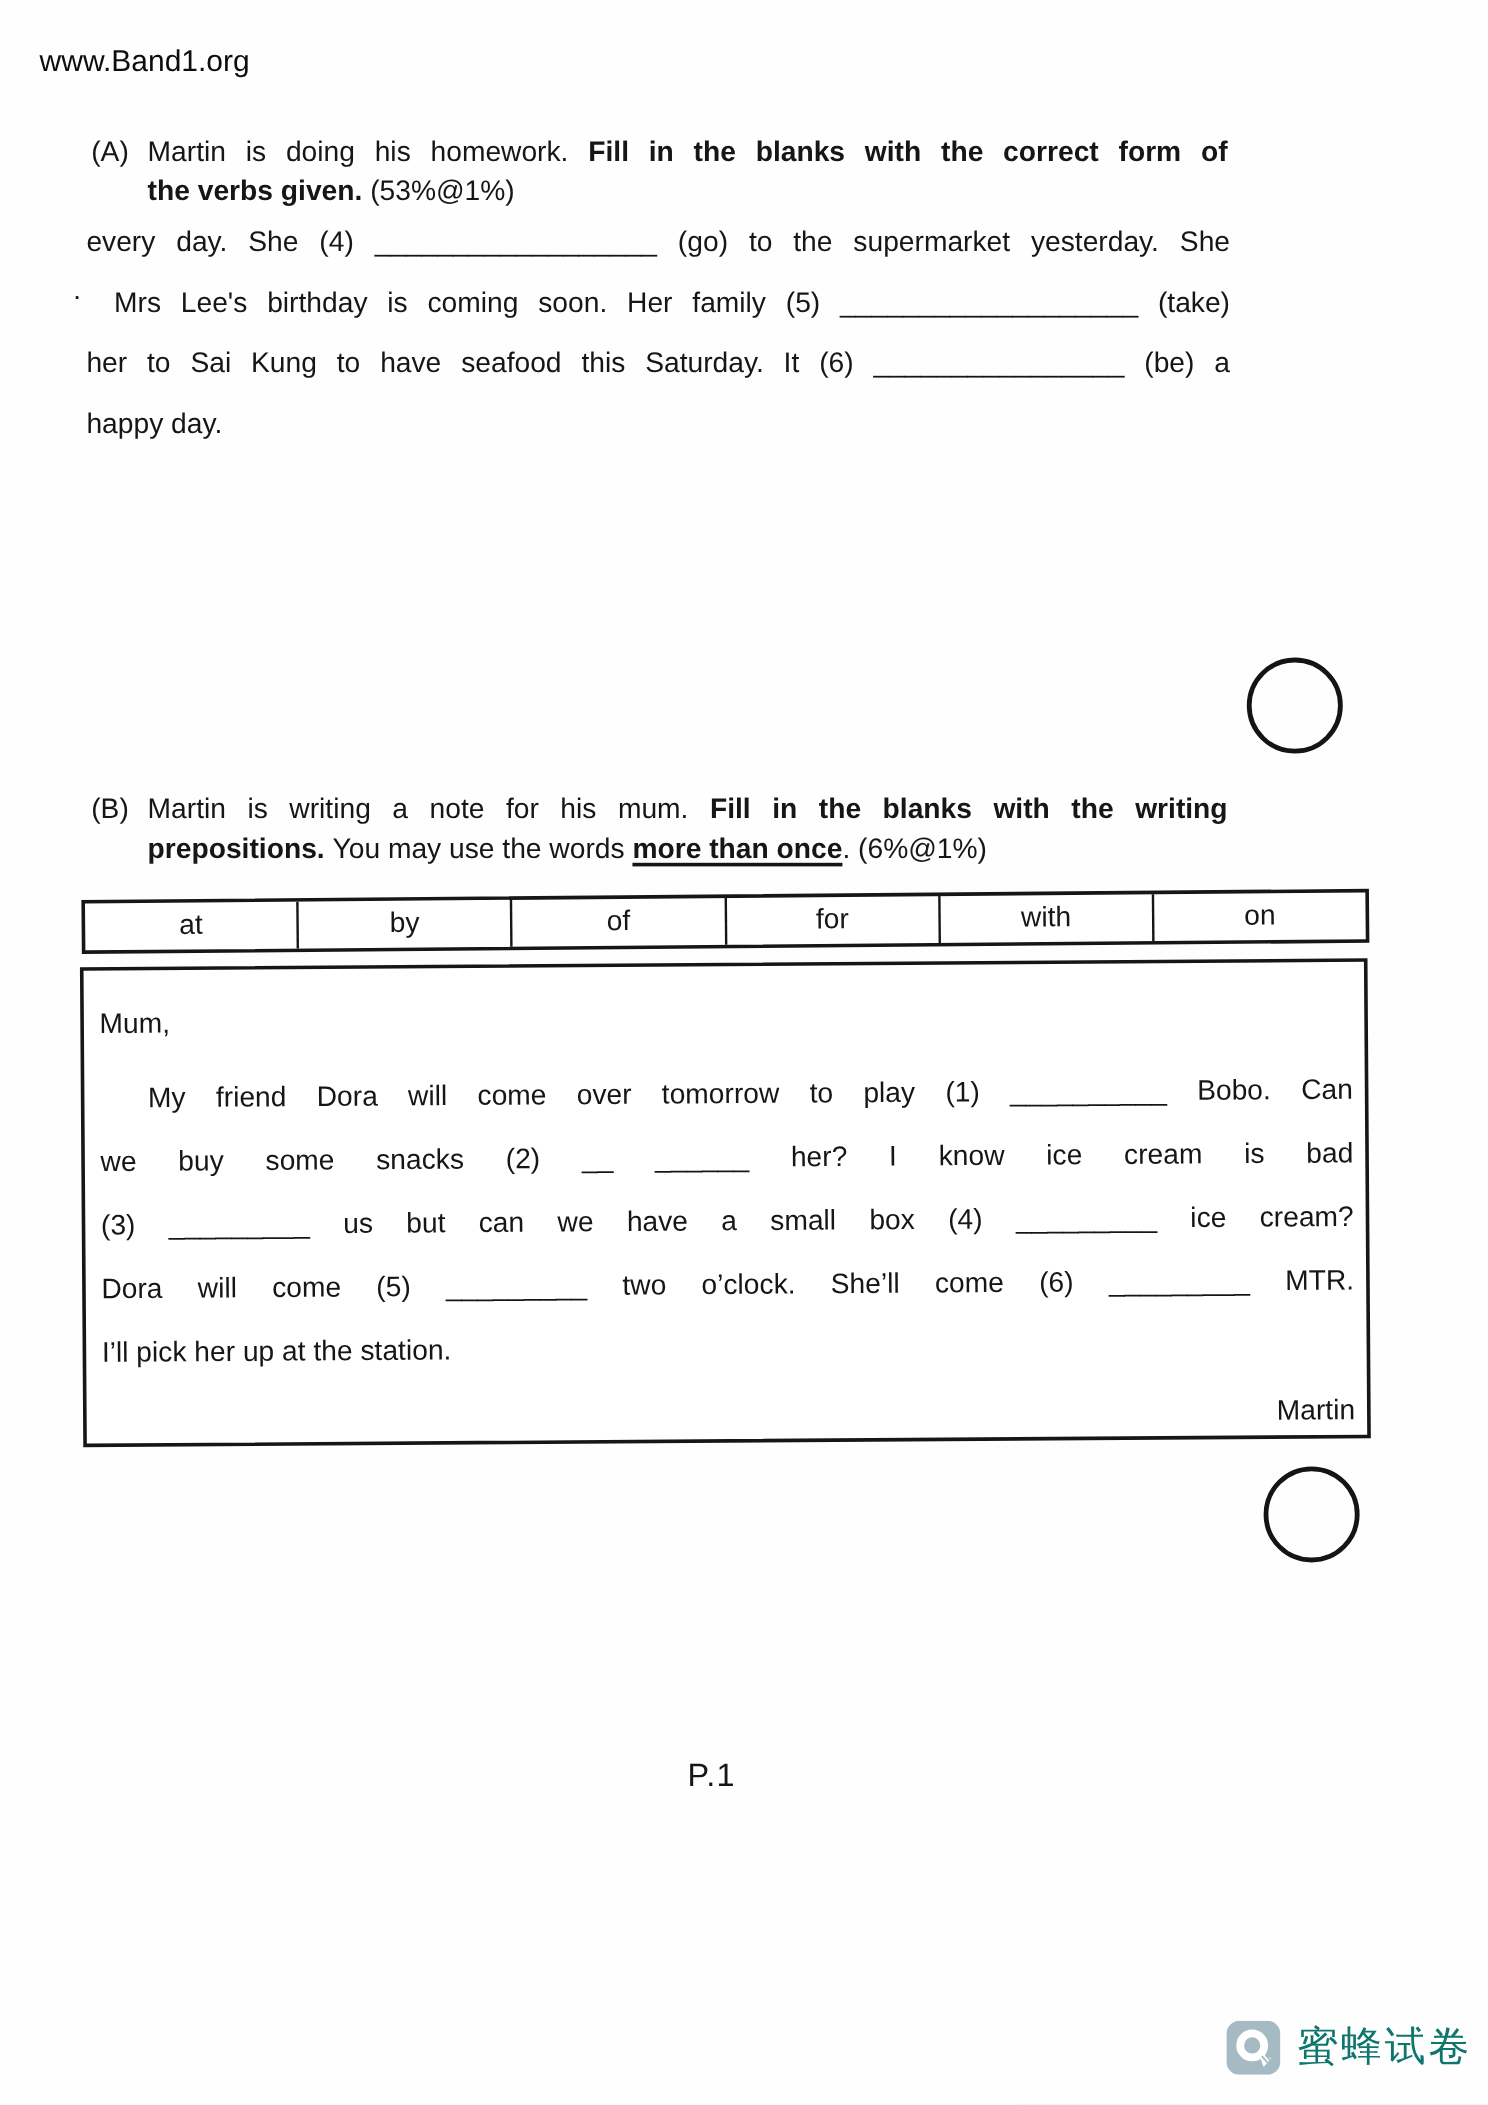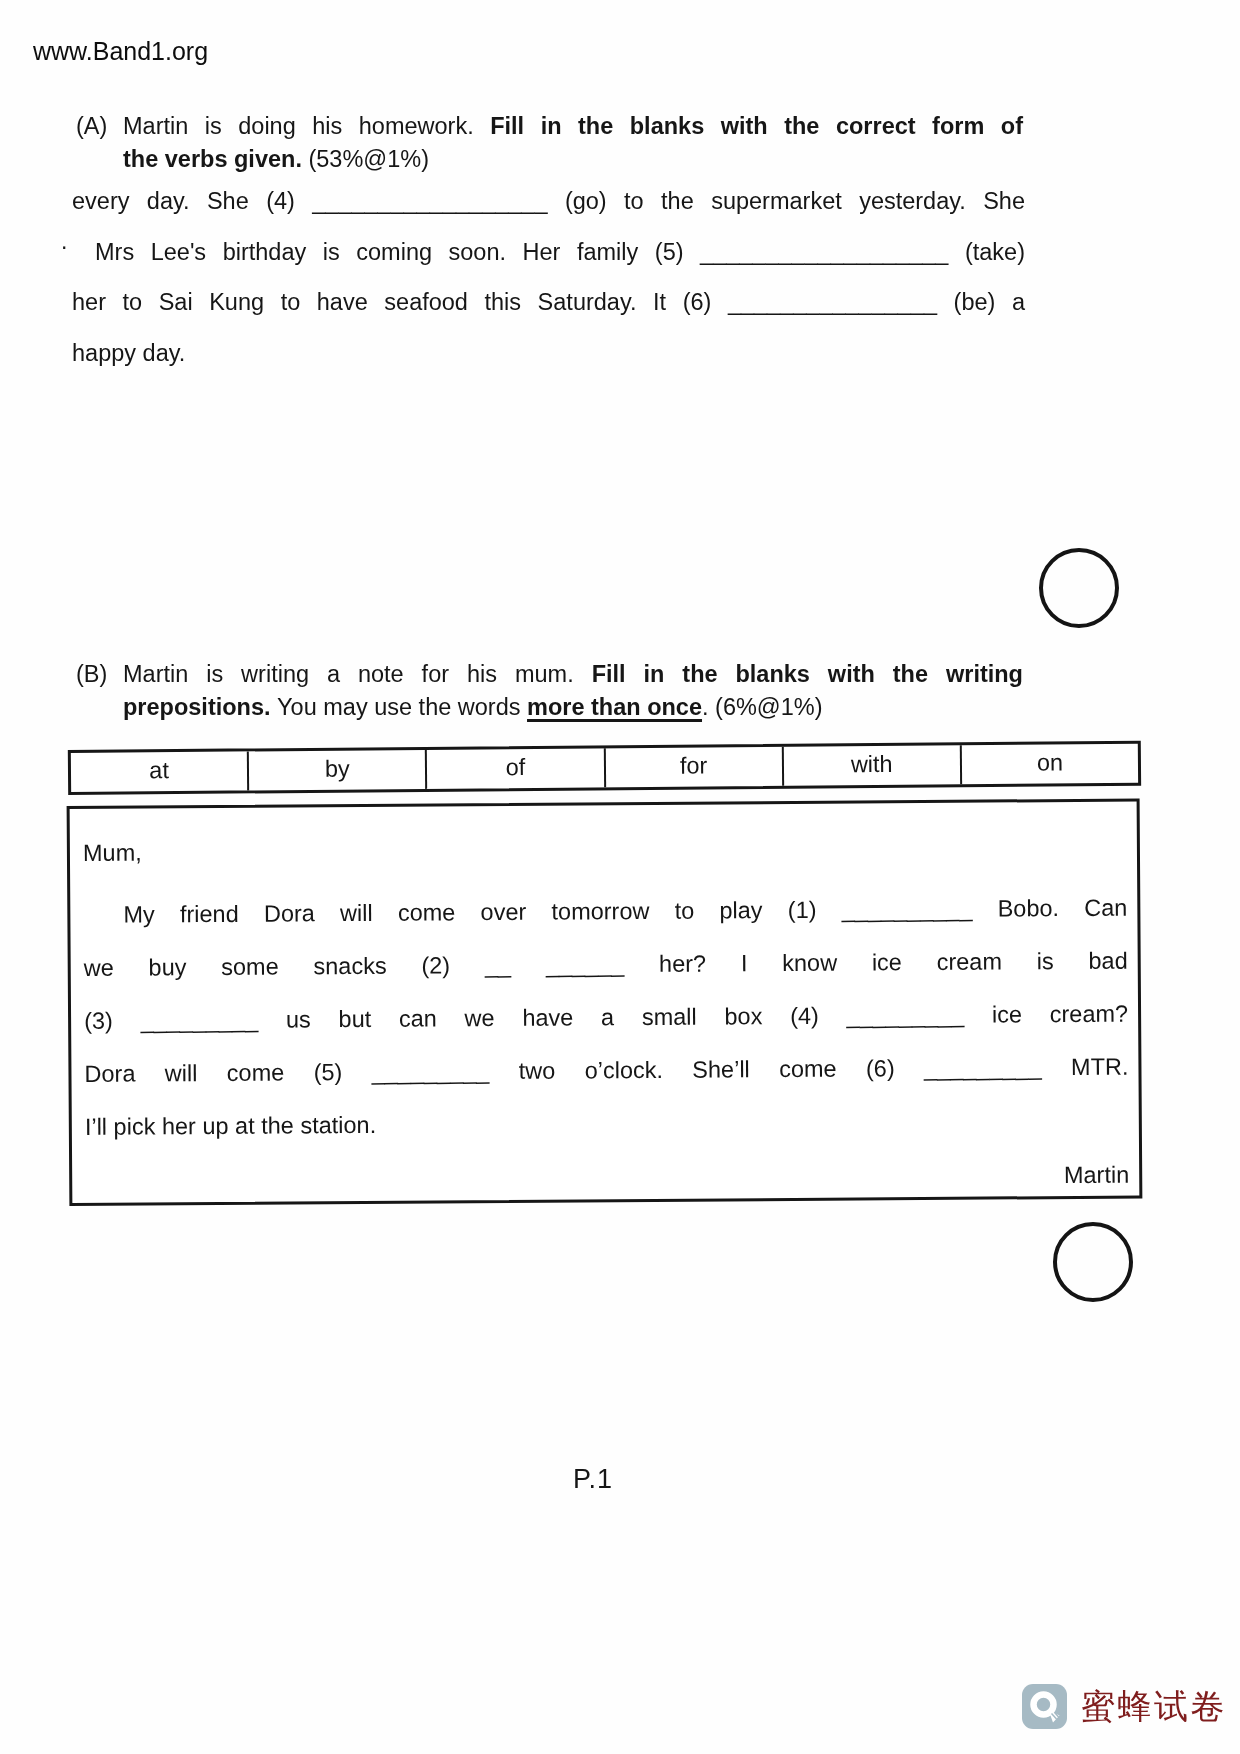--- a/index.html
+++ b/index.html
@@ -39,21 +39,21 @@
     border:3.5px solid #161616;transform:rotate(-0.4deg);transform-origin:left center;
     padding:24px 10px 0 13px;font-size:23.5px;background:#fff;
   }
   .salutation{height:56px;line-height:40px;}
   .nline{height:53px;line-height:53px;}
   .nind{text-indent:40px;}
   .signature{height:53px;line-height:53px;text-align:right;margin-top:2px;}
   .page-number{position:absolute;left:573px;top:1464px;font-size:27px;letter-spacing:1px;}
   
   .brand{position:absolute;left:1022px;top:1684px;display:flex;align-items:center;gap:14px;}
-  .brand-name{font-size:34px;letter-spacing:2.5px;color:#7f1d1d;line-height:45px;}
+  .brand-name{font-size:34px;letter-spacing:2.5px;color:#0f766e;line-height:45px;}
 </style>
 </head>
 <body>
 
 <div class="page">
 
   <div class="watermark">www.Band1.org</div>
 
   <div class="heading hang" style="left:76px;top:110px;">
     <span class="sec-label">(A)</span>

